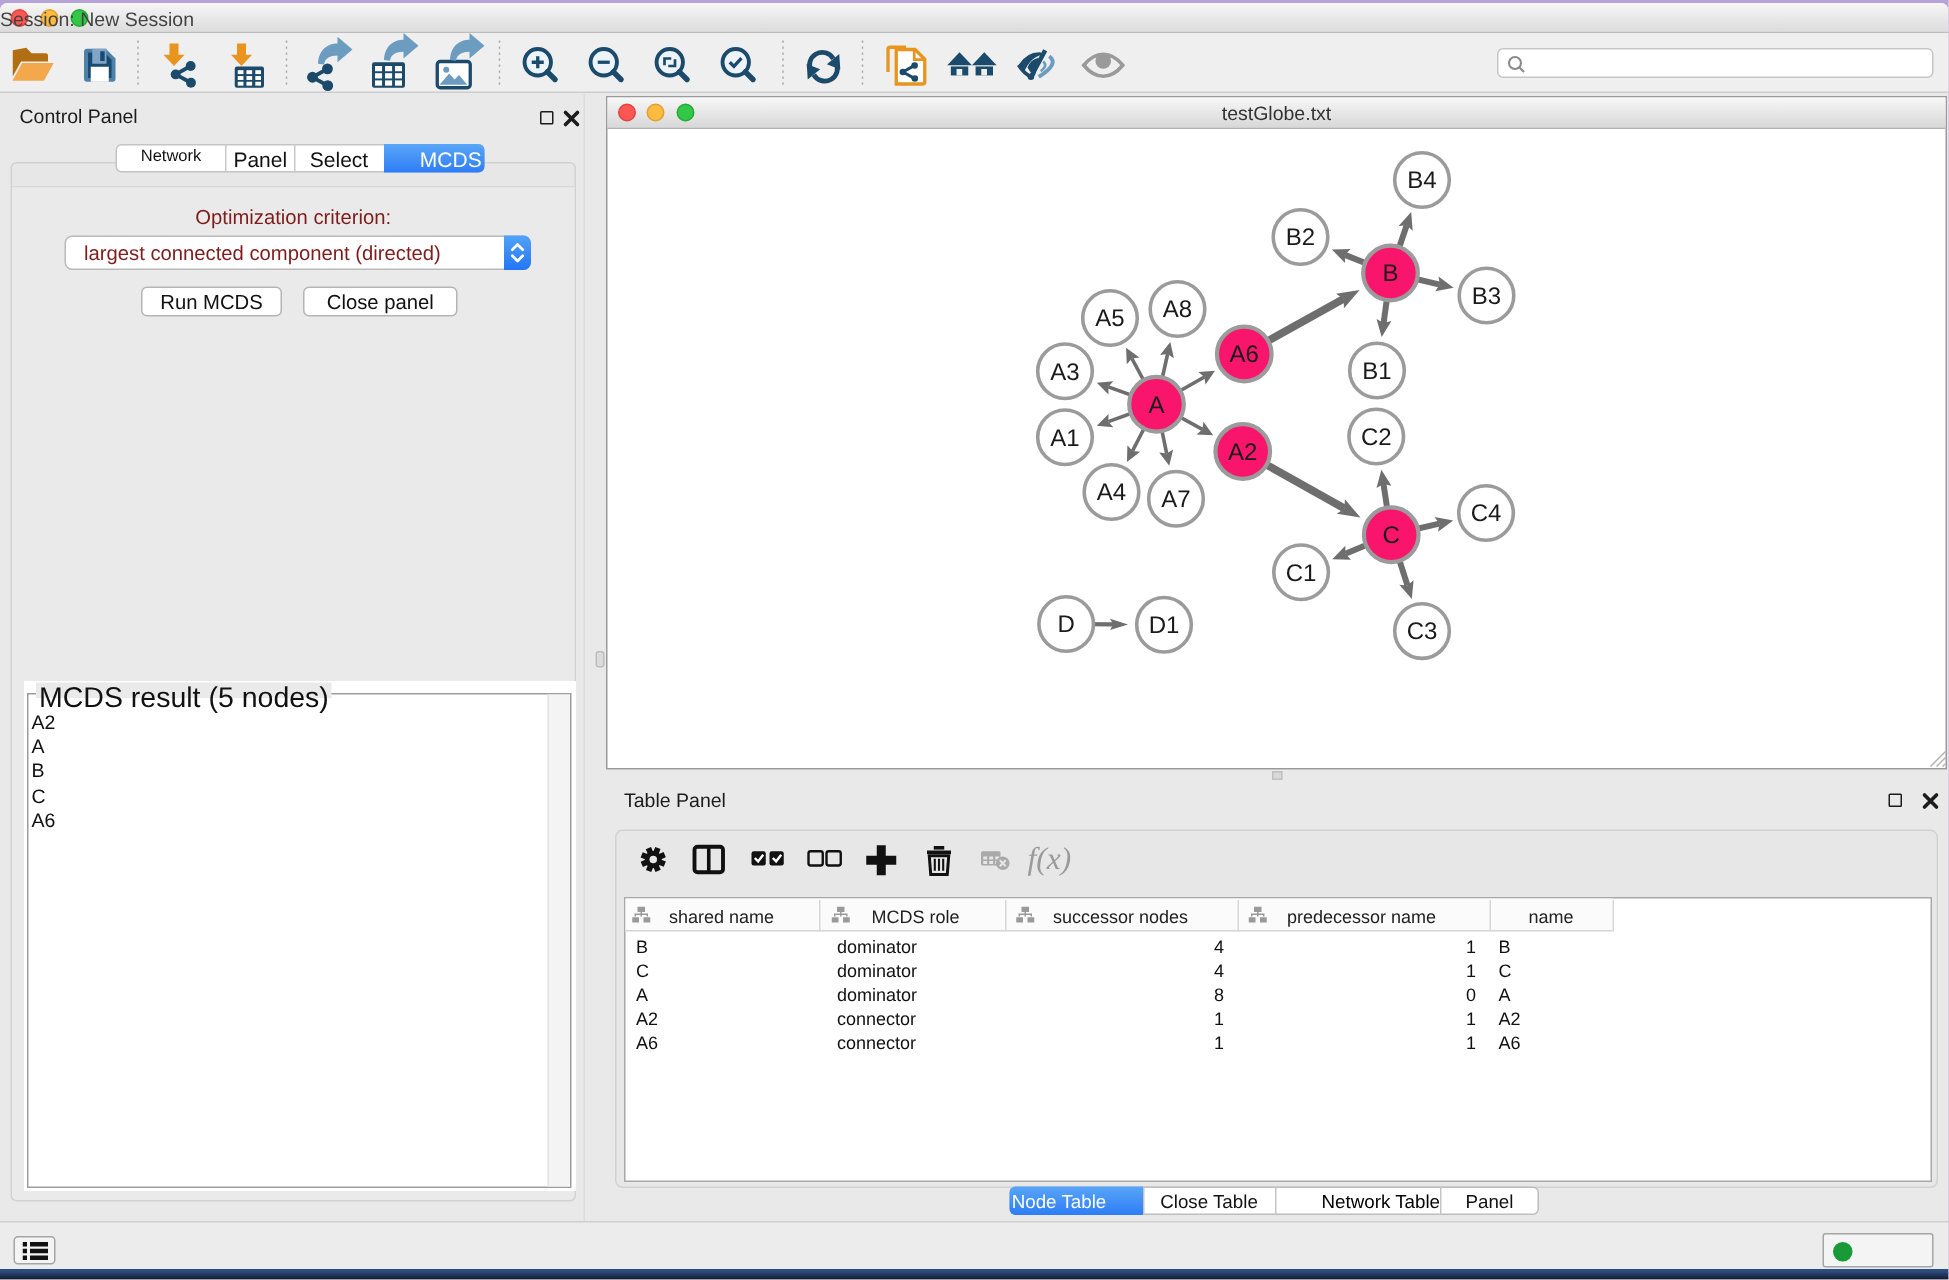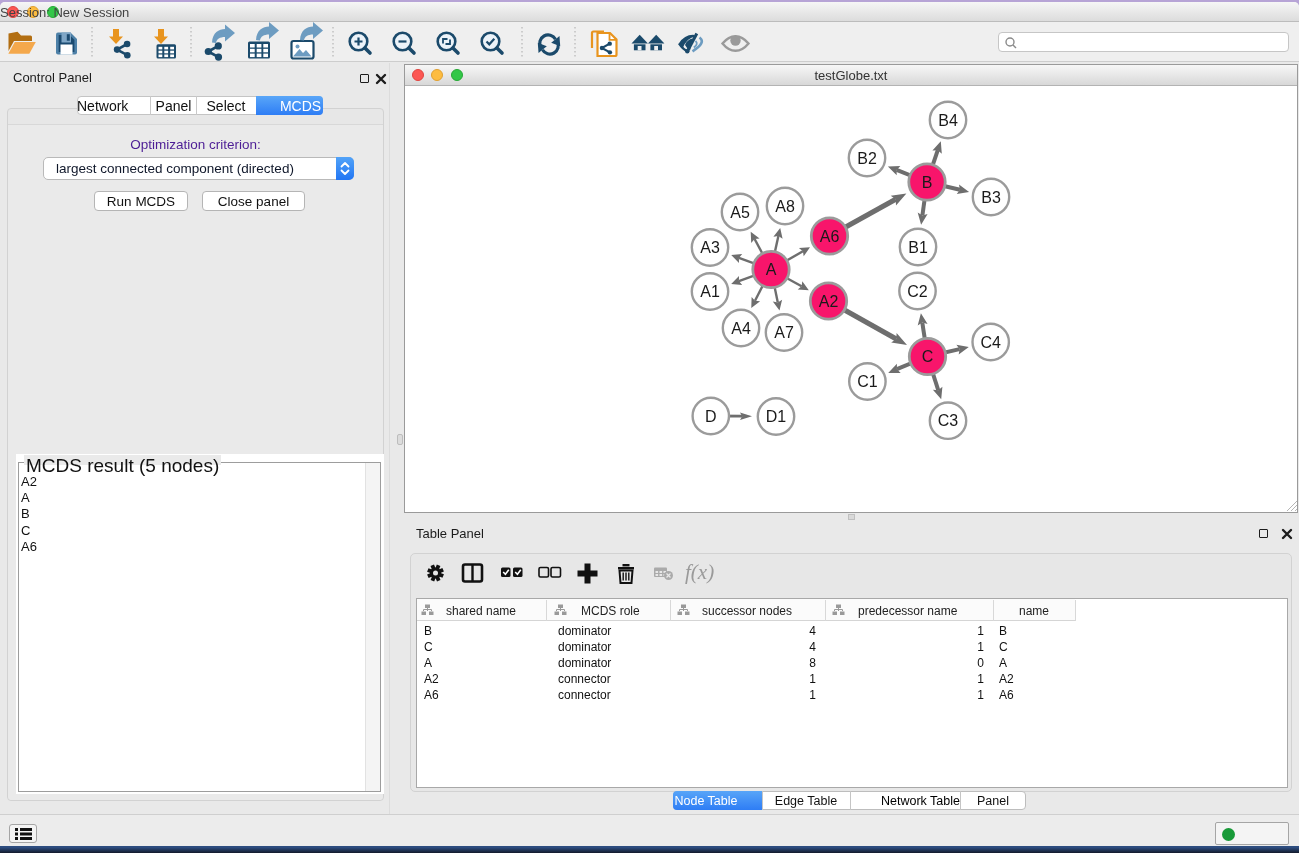--- a/index.html
+++ b/index.html
@@ -124,34 +124,34 @@
     <path d="M2,2 L10,10 M10,2 L2,10" stroke="#1c1c1c" stroke-width="2.4" stroke-linecap="round"></path>
   </svg>
 
 <div class="abs" style="left:7px;top:108px;width:377px;height:693px;background:#e7e7e7;border:1px solid #d2d2d2;border-radius:4px;"></div>
 <div class="abs" style="left:8px;top:124px;width:375px;height:676px;background:#eaeaea;border-top:1px solid #d8d8d8;border-radius:0 0 4px 4px;"></div>
 
 <div class="abs" style="left:77px;top:96px;width:246px;height:19px;background:#ffffff;border:1px solid #c4c4c4;border-radius:4px;"></div>
 <div class="abs" style="left:150px;top:96px;width:1px;height:19px;background:#c9c9c9;"></div>
 <div class="abs" style="left:196px;top:96px;width:1px;height:19px;background:#c9c9c9;"></div>
 <div class="abs" style="left:256px;top:96px;width:67px;height:19px;background:linear-gradient(#59a6f8,#2e7df5);border-radius:0 4px 4px 0;"></div>
-<div class="txt" style="left:77px;top:98px;width:74px;font-size:14px;color:#111;">Network</div>
+<div class="txt" style="left:77px;top:98px;width:74px;text-align:center;font-size:11px;color:#111;">Network</div>
 <div class="txt" style="left:151px;top:98px;width:45px;text-align:center;font-size:14px;color:#111;">Panel</div>
 <div class="txt" style="left:196px;top:98px;width:60px;text-align:center;font-size:14px;color:#111;">Select</div>
 <div class="txt" style="left:256px;top:98px;width:67px;text-align:center;font-size:14px;color:#fff;padding-left:22px;">MCDS</div>
 
-<div class="txt" style="left:8px;top:137px;width:375px;text-align:center;font-size:13.5px;color:#4c1d95;">Optimization criterion:</div>
+<div class="txt" style="left:8px;top:137px;width:375px;text-align:center;font-size:13.5px;color:#7f1d1d;">Optimization criterion:</div>
 
 <div class="abs" style="left:43px;top:157px;width:311px;height:23px;background:#ffffff;border:1px solid #b9b9b9;border-radius:5px;"></div>
 <div class="abs" style="left:336px;top:157px;width:18px;height:23px;background:linear-gradient(#52a3f8,#2276f4);border-radius:0 5px 5px 0;"></div>
 <svg class="abs" style="left:338px;top:160px" width="14" height="17">
     <path d="M3.5,6.5 L7,3 L10.5,6.5" stroke="#fff" stroke-width="1.8" fill="none" stroke-linecap="round" stroke-linejoin="round"></path>
     <path d="M3.5,10.5 L7,14 L10.5,10.5" stroke="#fff" stroke-width="1.8" fill="none" stroke-linecap="round" stroke-linejoin="round"></path>
   </svg>
-<div class="txt" style="left:56px;top:161px;font-size:13.5px;color:#0f172a;">largest connected component (directed)</div>
+<div class="txt" style="left:56px;top:161px;font-size:13.5px;color:#7f1d1d;">largest connected component (directed)</div>
 
 <div class="abs" style="left:94px;top:191px;width:94px;height:20px;background:#ffffff;border:1px solid #b5b5b5;border-radius:4px;"></div>
 <div class="txt" style="left:94px;top:194px;width:94px;text-align:center;font-size:13.5px;color:#111;">Run MCDS</div>
 <div class="abs" style="left:202px;top:191px;width:103px;height:20px;background:#ffffff;border:1px solid #b5b5b5;border-radius:4px;"></div>
 <div class="txt" style="left:202px;top:194px;width:103px;text-align:center;font-size:13.5px;color:#111;">Close panel</div>
 
 <div class="abs" style="left:16px;top:454px;width:368px;height:340px;background:#ffffff;"></div>
 <div class="abs" style="left:18px;top:462px;width:363px;height:330px;border:1px solid #9d9d9d;"></div>
 <div class="txt" style="left:24px;top:455px;font-size:19px;color:#111;background:linear-gradient(#eaeaea 46%,#ffffff 46%);padding:0 2px;">MCDS result (5 nodes)</div>
 <div class="abs" style="left:365px;top:463px;width:15px;height:328px;background:#f4f4f4;border-left:1px solid #e2e2e2;"></div>
@@ -359,21 +359,21 @@
 <div class="txt" style="left:700px;top:688px;width:116px;text-align:right;font-size:12px;color:#111;">1</div>
 <div class="txt" style="left:860px;top:688px;width:124px;text-align:right;font-size:12px;color:#111;">1</div>
 <div class="txt" style="left:999px;top:688px;font-size:12px;color:#111;">A6</div>
 
 <div class="abs" style="left:673px;top:791px;width:353px;height:19px;background:#ffffff;border:1px solid #bdbdbd;border-radius:4px;"></div>
 <div class="abs" style="left:673px;top:791px;width:89px;height:19px;background:linear-gradient(#58a5f8,#2e7df5);border-radius:4px 0 0 4px;"></div>
 <div class="abs" style="left:762px;top:791px;width:1px;height:19px;background:#c5c5c5;"></div>
 <div class="abs" style="left:850px;top:791px;width:1px;height:19px;background:#c5c5c5;"></div>
 <div class="abs" style="left:960px;top:791px;width:1px;height:19px;background:#c5c5c5;"></div>
 <div class="txt" style="left:673px;top:794px;width:66px;text-align:center;font-size:12.5px;color:#fff;">Node Table</div>
-<div class="txt" style="left:762px;top:794px;width:88px;text-align:center;font-size:12.5px;color:#111;">Edge Table</div>
+<div class="txt" style="left:762px;top:794px;width:88px;text-align:center;font-size:12.5px;color:#111;">Close Table</div>
 <div class="txt" style="left:850px;top:794px;width:110px;text-align:right;font-size:12.5px;color:#000000;">Network Table</div>
 <div class="txt" style="left:960px;top:794px;width:66px;text-align:center;font-size:12.5px;color:#111;">Panel</div>
 
 <div class="abs" style="left:0;top:814px;width:1299px;height:33px;background:#ececec;border-top:1px solid #cfcfcf;"></div>
 <div class="abs" style="left:9px;top:824px;width:28px;height:19px;background:#f4f4f4;border:1px solid #a5a5a5;border-radius:3px;"></div>
 <svg class="abs" style="left:15px;top:828px" width="17" height="12">
 <rect x="0" y="0" width="3" height="3" fill="#111"></rect>
     <rect x="5" y="0" width="12" height="3" fill="#111"></rect>
 <rect x="0" y="4.5" width="3" height="3" fill="#111"></rect>
     <rect x="5" y="4.5" width="12" height="3" fill="#111"></rect>

